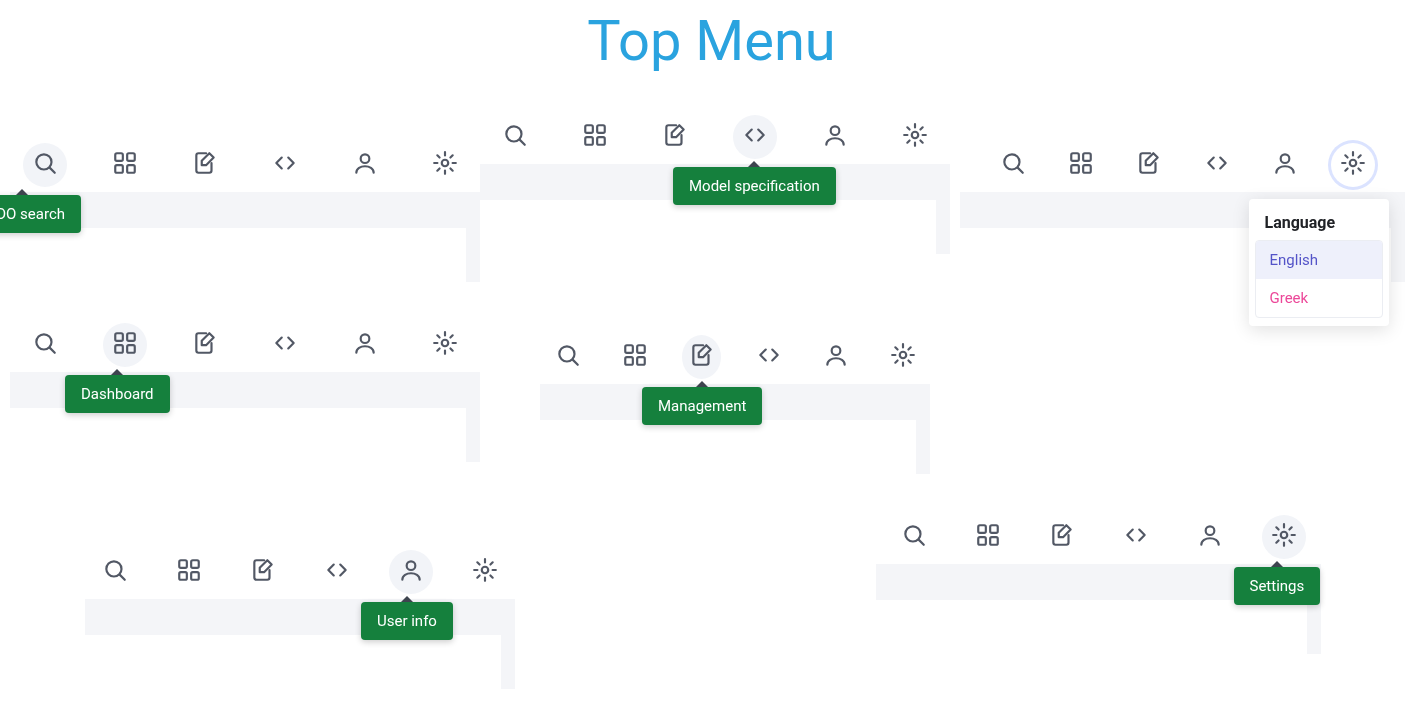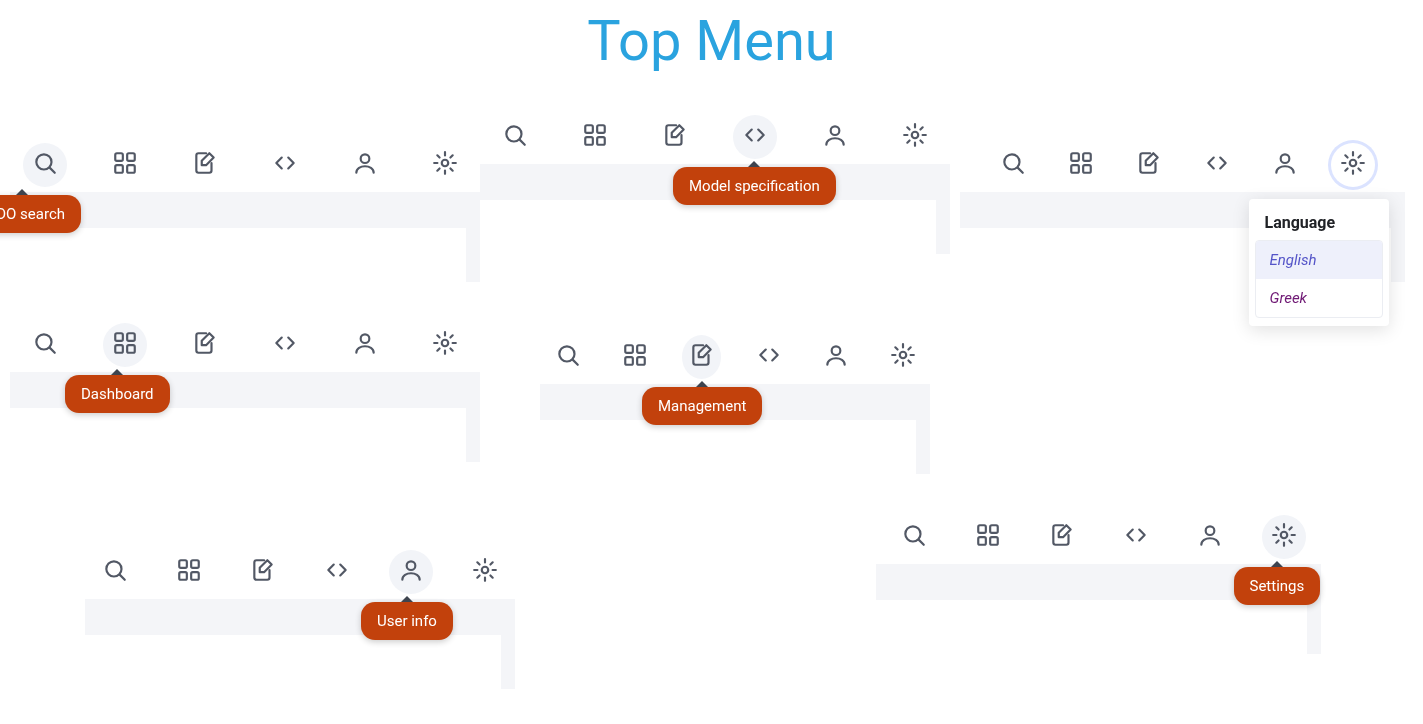--- a/index.html
+++ b/index.html
@@ -64,25 +64,25 @@
     content: "";
     position: absolute;
     right: -14px;
     top: 0;
     width: 14px;
     height: 90px;
     background: #f4f5f8;
   }
   .tooltip {
     position: absolute;
-    background: #c2410c;
+    background: #15803d;
     color: #fff;
     font-size: 15px;
     padding: 10px 16px;
-    border-radius: 14px;
+    border-radius: 4px;
     white-space: nowrap;
     box-shadow: 0 2px 6px rgba(0,0,0,0.2);
     z-index: 10;
   }
   .tooltip::before {
     content: "";
     position: absolute;
     top: -6px;
     left: 50%;
     transform: translateX(-50%);
@@ -105,27 +105,26 @@
     font-weight: 700;
     font-size: 16px;
     color: #202226;
     padding: 0 16px 8px;
   }
   .dropdown-options {
     margin: 0 6px;
     border: 1px solid #ebedf2;
     border-radius: 4px;
     overflow: hidden;
-    font-style: italic;
   }
   .dropdown-option {
     padding: 10px 14px;
     font-size: 15px;
     cursor: pointer;
-    color: #701a75;
+    color: #ec4899;
   }
   .dropdown-option.selected {
     background: #eef0fb;
     color: #5454c8;
   }
   
   #p1 { left: 10px;  top: 138px; }
   #p2 { left: 480px; top: 110px; }
   #p3 { left: 960px; top: 138px; }
   #p4 { left: 10px;  top: 318px; }

